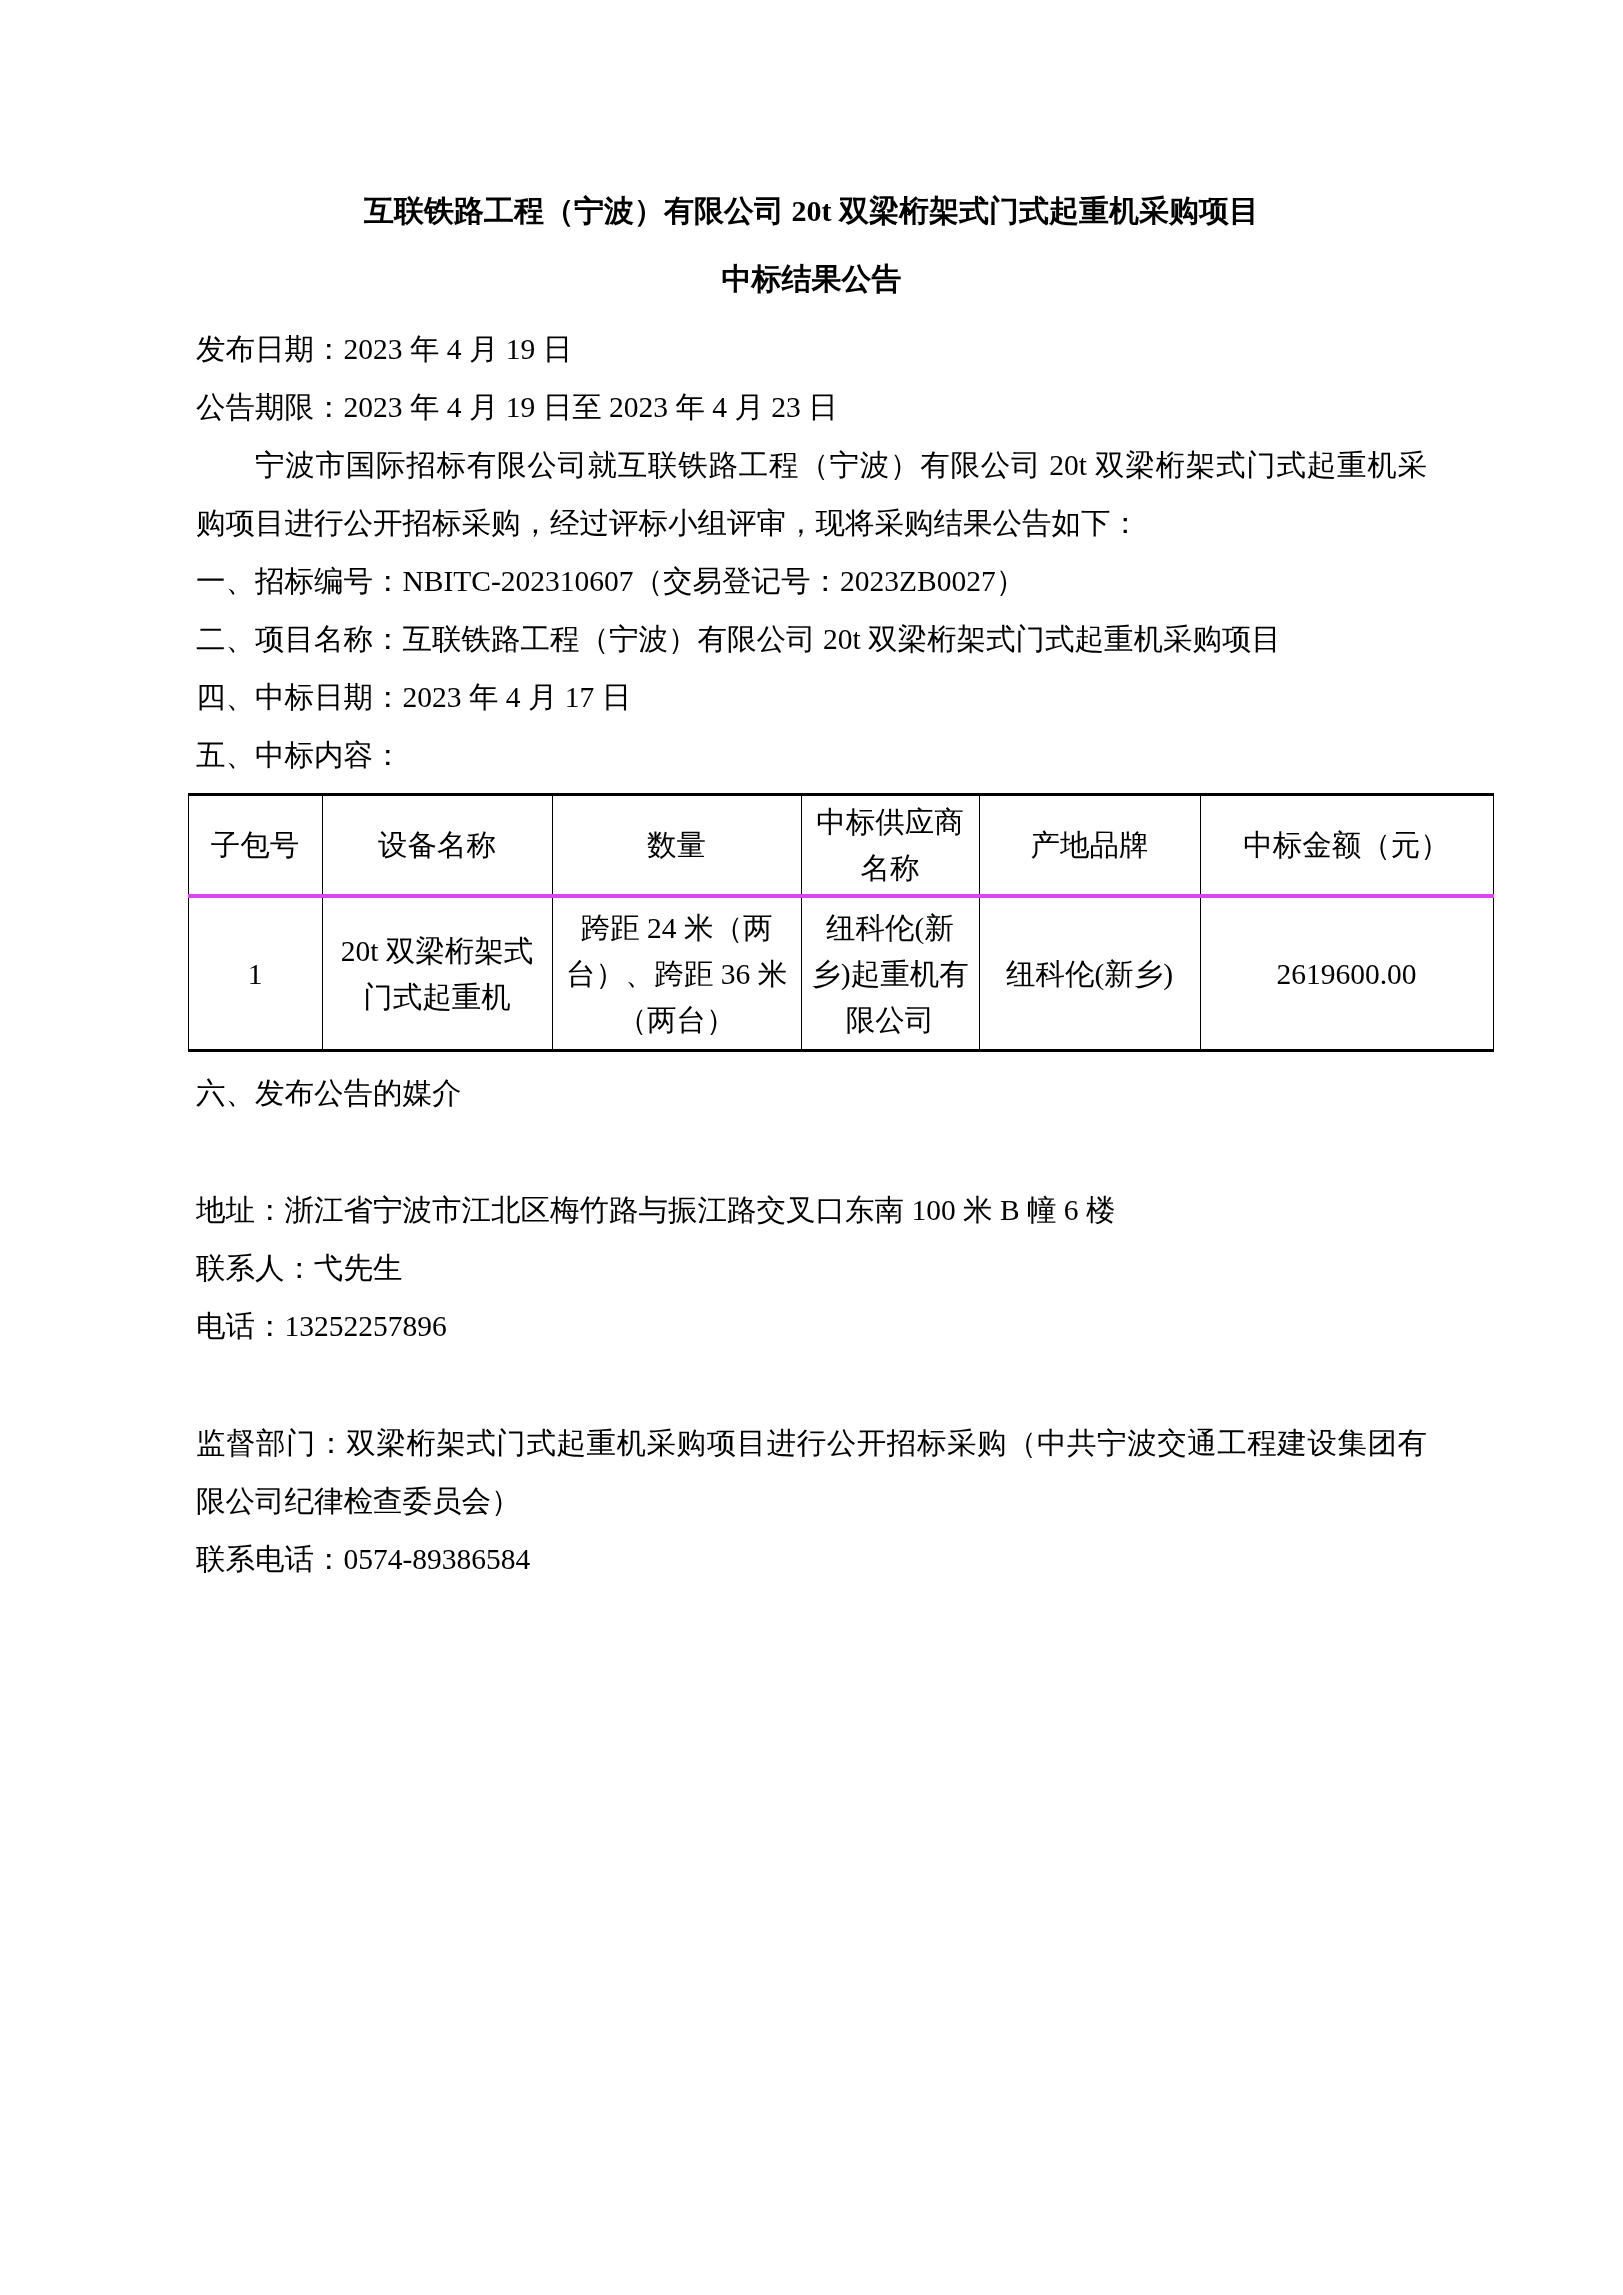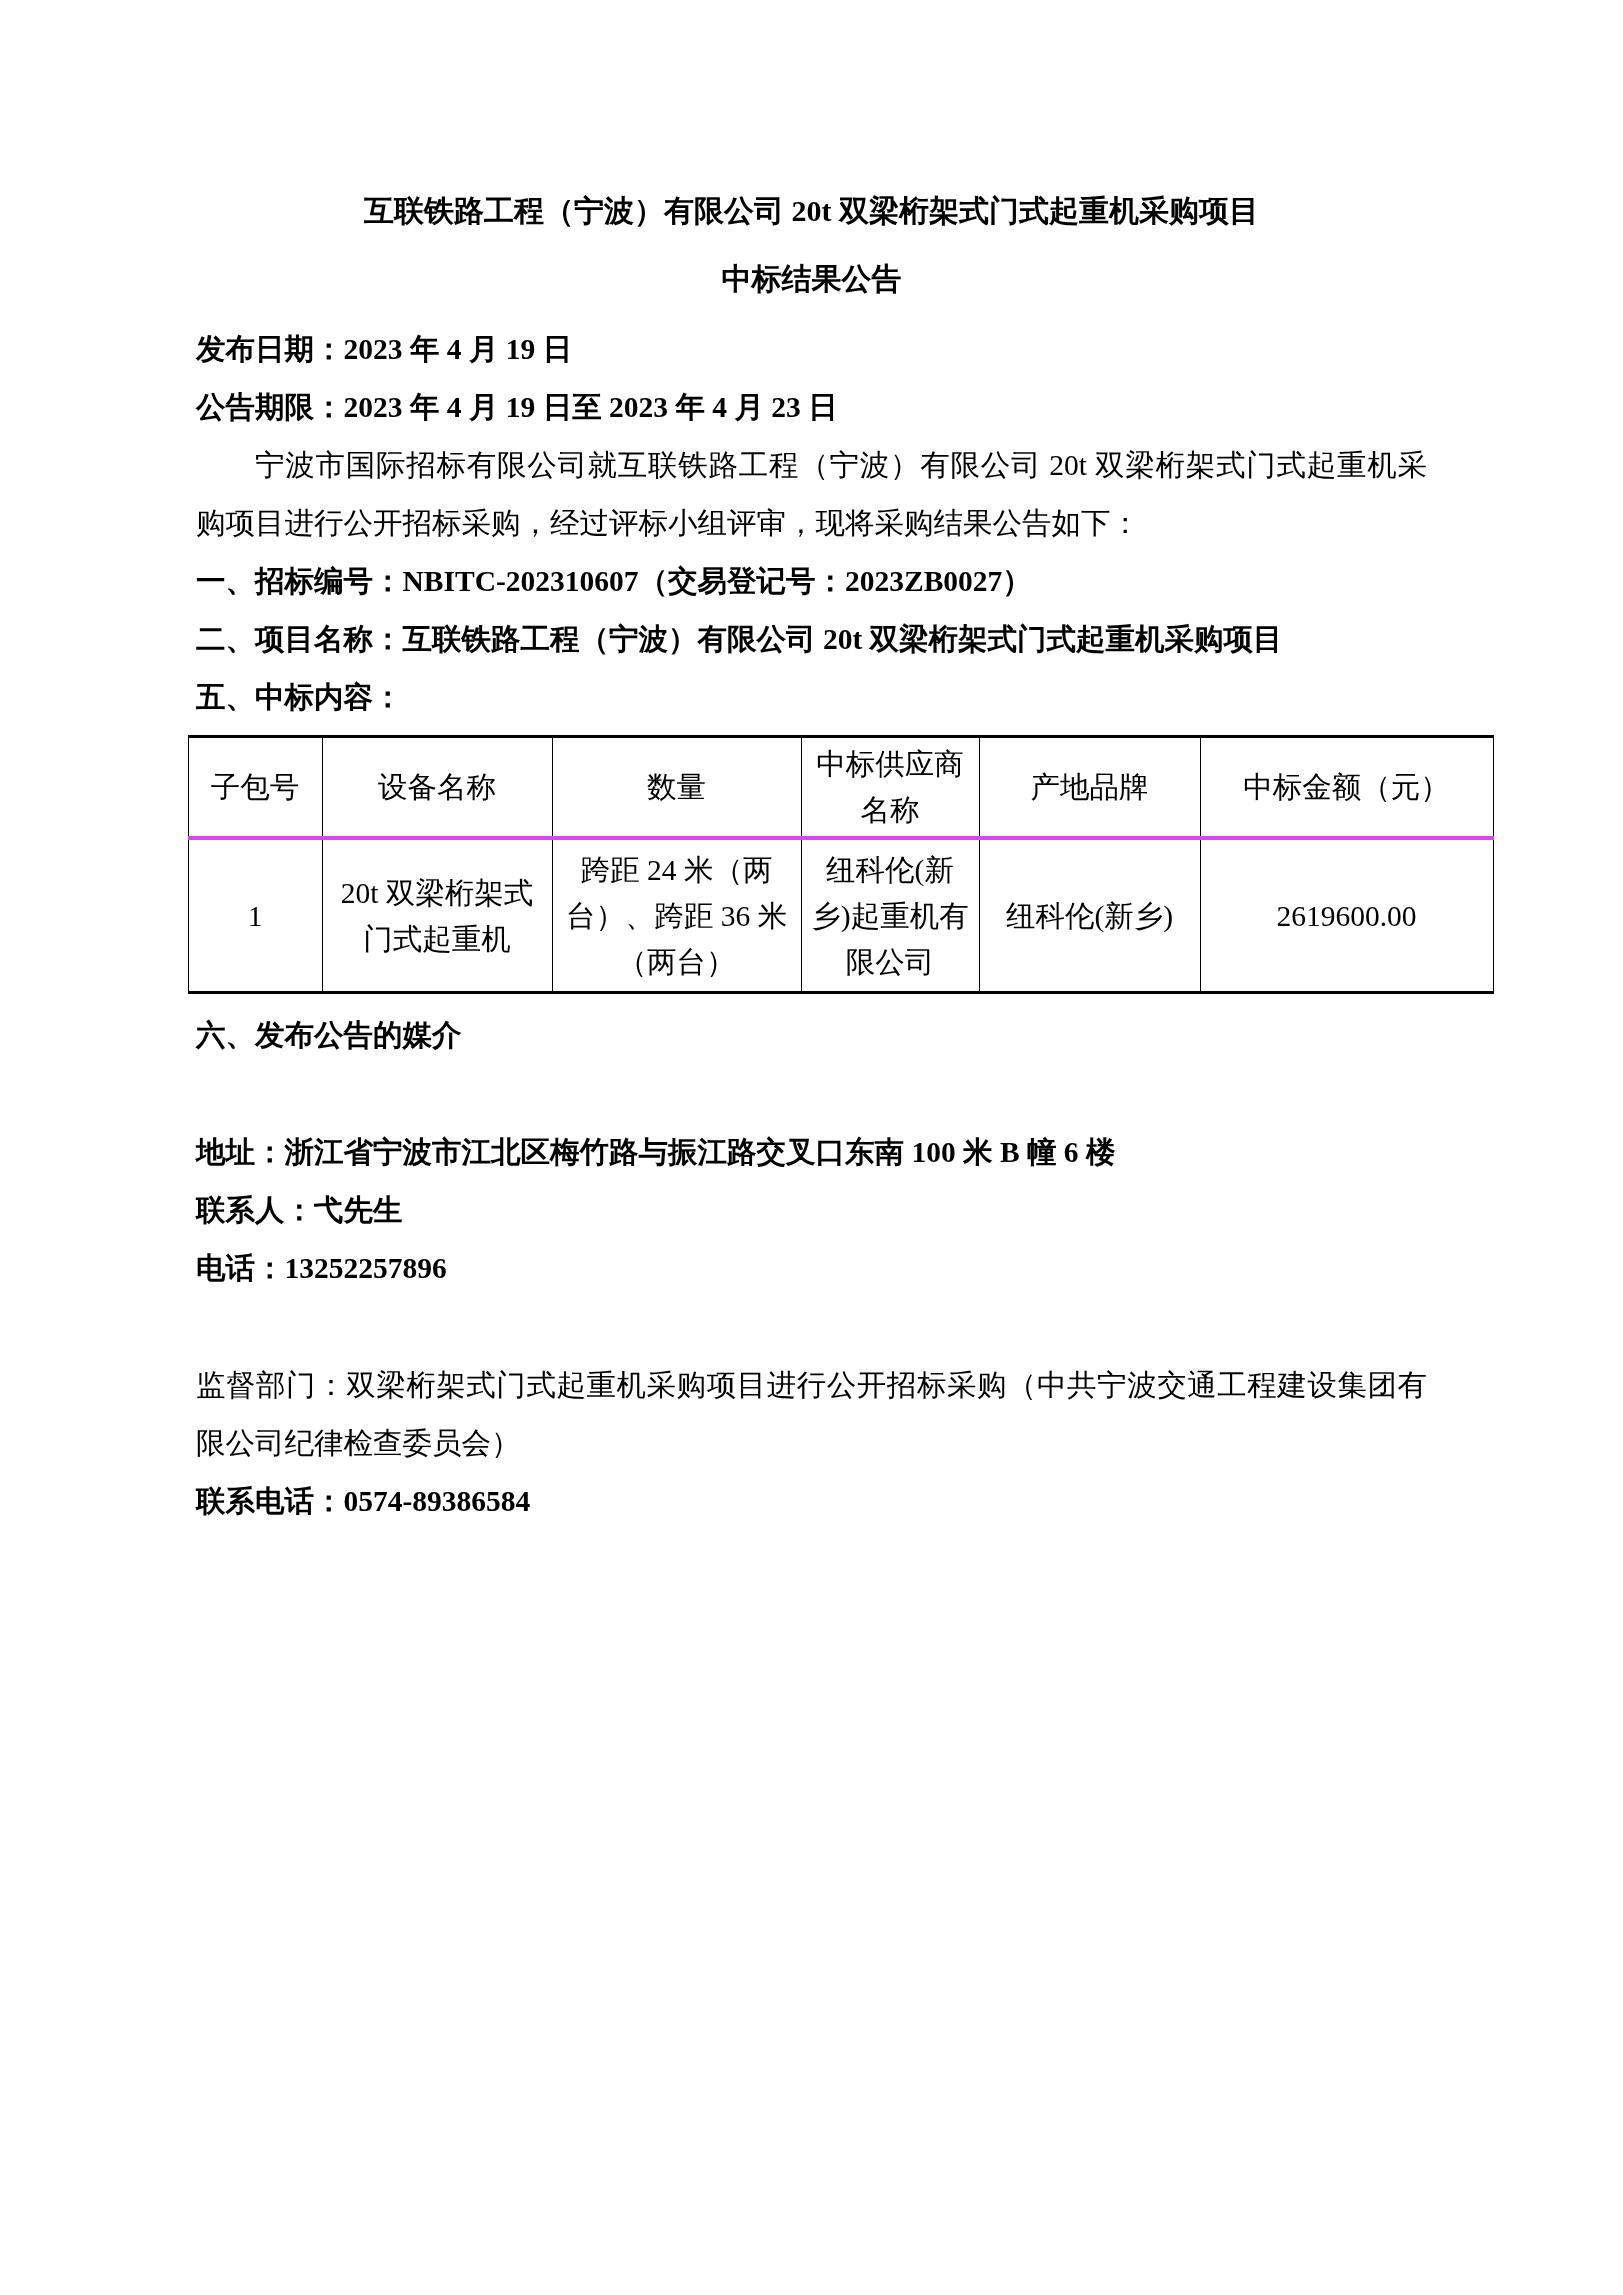--- a/index.html
+++ b/index.html
@@ -25,21 +25,20 @@
     text-align: center;
     font-weight: bold;
     font-size: 30px;
     line-height: 68px;
     margin-bottom: 6.5px;
   }
   .title-line { white-space: nowrap; }
   .line {
     line-height: 58px;
     white-space: nowrap;
-    font-weight: bold;
   }
   .para {
     line-height: 58px;
     text-align: justify;
     text-indent: 2em;
   }
   .wrap-line {
     line-height: 58px;
     text-align: justify;
   }
@@ -80,20 +79,21 @@
     <div class="title-line">中标结果公告</div>
   </div>
 
   <div class="line">发布日期：2023 年 4 月 19 日</div>
   <div class="line">公告期限：2023 年 4 月 19 日至 2023 年 4 月 23 日</div>
 
   <div class="para">宁波市国际招标有限公司就互联铁路工程（宁波）有限公司 20t 双梁桁架式门式起重机采购项目进行公开招标采购，经过评标小组评审，现将采购结果公告如下：</div>
 
   <div class="line">一、招标编号：NBITC-202310607（交易登记号：2023ZB0027）</div>
   <div class="line">二、项目名称：互联铁路工程（宁波）有限公司 20t 双梁桁架式门式起重机采购项目</div>
+  <div class="line">四、中标日期：2023 年 4 月 17 日</div>
   <div class="line">五、中标内容：</div>
 
   <table class="award">
     <colgroup>
       <col style="width:134px">
       <col style="width:230px">
       <col style="width:249px">
       <col style="width:178px">
       <col style="width:221px">
       <col style="width:293px">

